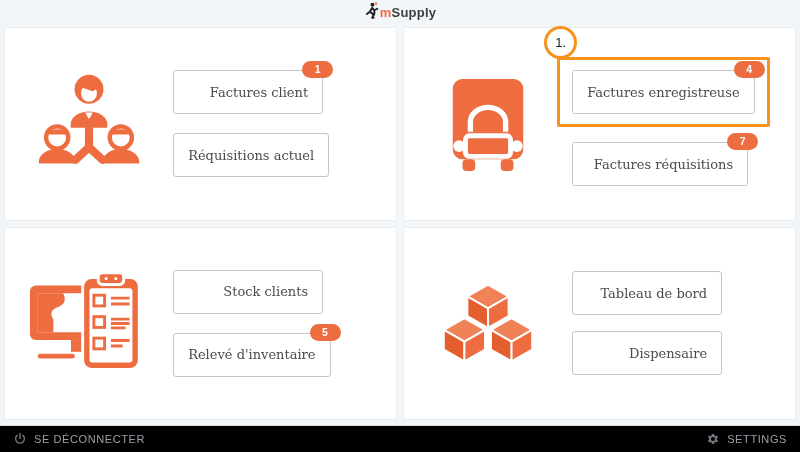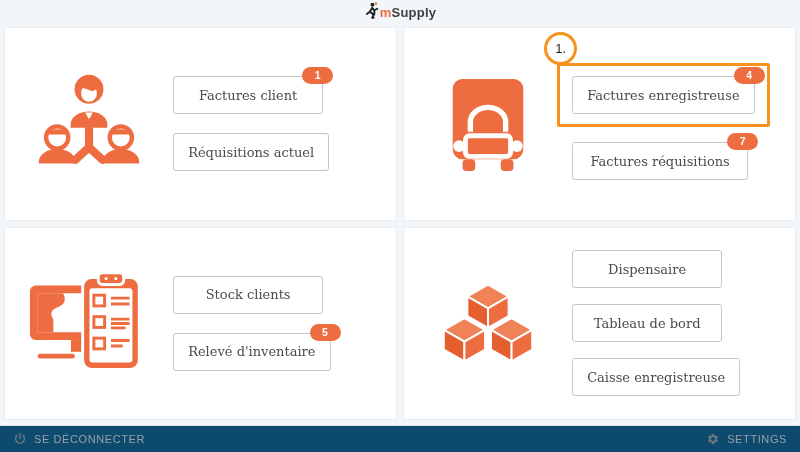--- a/index.html
+++ b/index.html
@@ -25,41 +25,41 @@
          display:flex;align-items:center;overflow:visible;}
   .icon-zone{flex:0 0 43%;display:flex;justify-content:center;align-items:center;}
   .btn-zone{flex:1;display:flex;flex-direction:column;align-items:flex-start;
             justify-content:center;gap:19px;}
   .btn-zone.three{gap:16px;}
   .bwrap{position:relative;}
   .tile{
     font-family:"DejaVu Serif","Liberation Serif",serif;
     font-size:13px;color:#4b4b4b;
     background:#fff;border:1px solid #c3c7cc;border-radius:3px;
-    min-width:150px;height:38px;padding:0 14px;cursor:pointer;text-align:center;
+    min-width:150px;height:44px;padding:0 14px;cursor:pointer;text-align:right;
   }
   .tile.wide{min-width:176px;}
   .badge{
     position:absolute;top:-9px;right:-10px;
     background:#ED6C40;color:#fff;
     font-size:10.5px;font-weight:700;line-height:17px;
     min-width:31px;height:17px;border-radius:9px;text-align:center;
     padding:0 4px;box-sizing:border-box;
   }
   
   .hl{position:relative;border:3px solid #F6921E;border-radius:2px;
       padding:10px 12px;margin:-4px 0 -4px -15px;}
   .step{
     position:absolute;top:-34px;left:-16px;width:27px;height:27px;
     background:#fff;border:3px solid #F6921E;border-radius:50%;
     display:flex;align-items:center;justify-content:center;
     font-size:13px;color:#1c1c1c;z-index:3;
   }
   
-  .footer{flex:0 0 26px;background:#0c4a6e;border-top:1px solid #dee1e5;
+  .footer{flex:0 0 26px;background:#000000;border-top:1px solid #dee1e5;
           display:flex;align-items:center;justify-content:space-between;padding:0 13px;}
   .foot-item{display:flex;align-items:center;gap:7px;cursor:pointer;
              font-size:11px;letter-spacing:.6px;color:#99a0a8;}
   .foot-item svg{display:block;}
 </style>
 </head>
 <body>
 
 <header class="topbar">
   <div class="logo">
@@ -182,27 +182,24 @@
           <polygon points="58,52 79,64 79,84 58,72" fill="#E55E2E"></polygon>
           <polygon points="100,52 79,64 79,84 100,72" fill="#ED6C40"></polygon>
           <polygon points="55,6 76,18 55,30 34,18" fill="#F08258"></polygon>
           <polygon points="34,18 55,30 55,50 34,38" fill="#E55E2E"></polygon>
           <polygon points="76,18 55,30 55,50 76,38" fill="#ED6C40"></polygon>
         </g>
       </svg>
     </div>
     <div class="btn-zone three">
       <div class="bwrap">
+        <button class="tile">Tableau de bord</button>
+      </div>
+      <div class="bwrap">
         <button class="tile">Dispensaire</button>
-      </div>
-      <div class="bwrap">
-        <button class="tile">Tableau de bord</button>
-      </div>
-      <div class="bwrap">
-        <button class="tile">Caisse enregistreuse</button>
       </div>
     </div>
   </section>
 
 </main>
 
 <footer class="footer">
   <div class="foot-item">
     <span>
       <svg width="14" height="14" viewBox="0 0 24 24" fill="none" stroke="#70767f" stroke-width="2.4" stroke-linecap="round">

